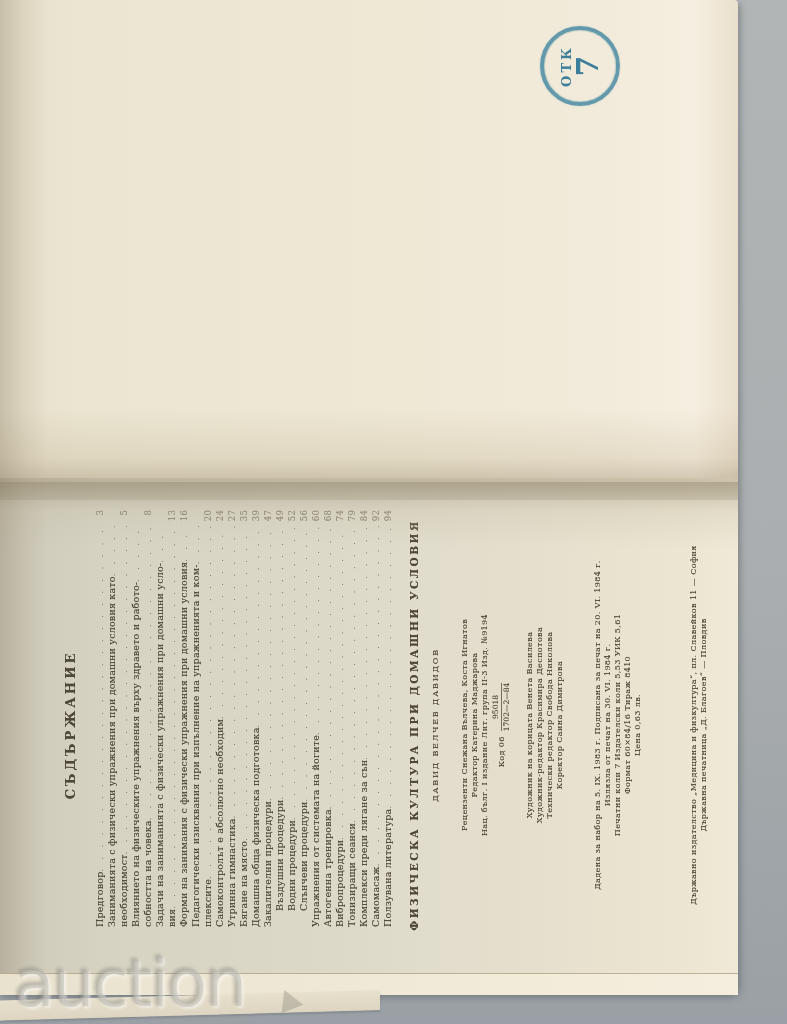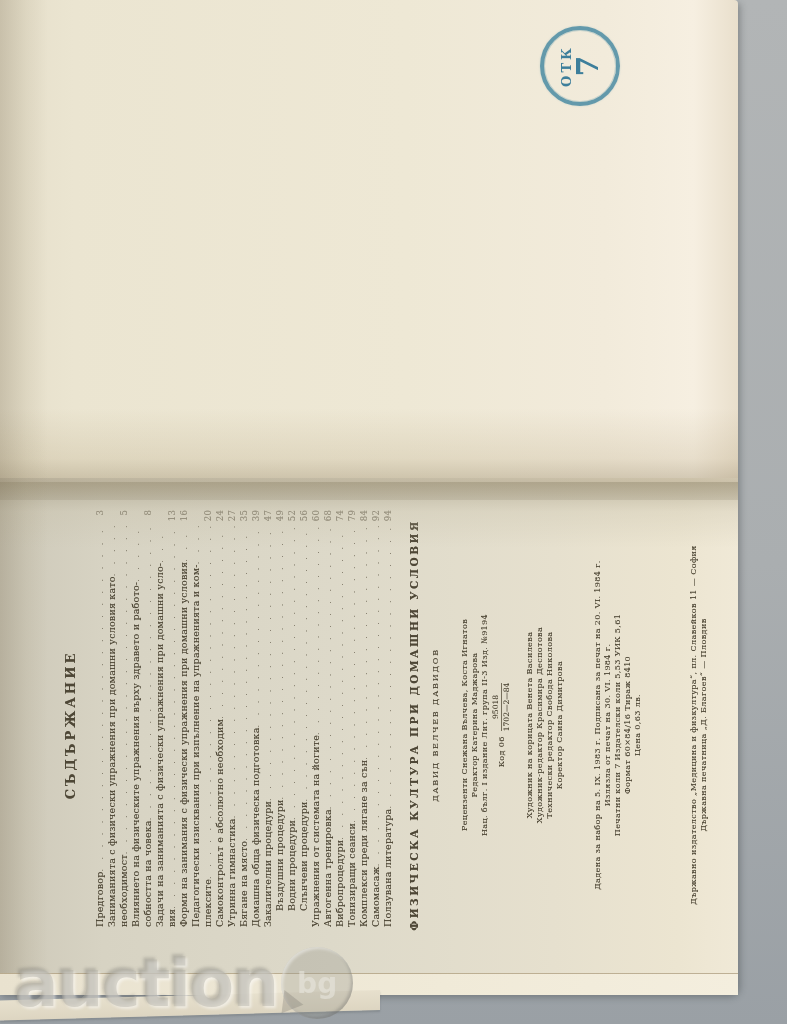--- a/index.html
+++ b/index.html
@@ -74,21 +74,21 @@
   .frac{display:inline-flex;flex-direction:column;text-align:center;font-size:7.5px;line-height:8.5px;}
   .frac .den{border-top:1px solid rgba(90,82,63,.8);padding-top:1px;}
   .staff{margin-top:14px;}
   .printing{margin-top:28px;}
   .publisher{margin-top:46px;}
 
   
   .watermark{position:absolute;left:14px;top:938px;width:400px;height:90px;z-index:9;
     display:flex;align-items:center;pointer-events:none;
     font-family:"DejaVu Sans", sans-serif;}
-  .wm-text{font-size:66px;font-weight:700;letter-spacing:-2px;
+  .wm-text{font-size:66px;font-weight:400;letter-spacing:-2px;
     color:rgba(172,169,160,.40);
     text-shadow:2px 2px 3px rgba(255,255,255,.50),-2px -2px 3px rgba(96,96,92,.28);}
   .wm-badge{width:72px;height:72px;margin-left:4px;border-radius:50%;
     background:rgba(150,148,140,.32);
     box-shadow:inset 2px 2px 3px rgba(255,255,255,.42),inset -2px -2px 3px rgba(90,90,88,.28);
     display:flex;align-items:center;justify-content:center;
     color:rgba(232,230,222,.60);font-size:28px;font-weight:700;}
   .wm-arrow{position:absolute;left:258px;top:56px;width:0;height:0;
     border:12px solid transparent;border-top:20px solid rgba(118,116,110,.30);
     transform:rotate(38deg);}
@@ -320,14 +320,13 @@
   <div class="fold-haze"></div>
   <div class="fore-edge"></div>
   <div class="bottom-edge"></div>
 </div>
 
 <div class="edge-wedge"></div>
 
 <div class="watermark">
   <span class="wm-text">auction</span>
   <span class="wm-arrow"></span>
-  <span class="wm-badge">bg</span>
 </div>
 
 </body></html>

